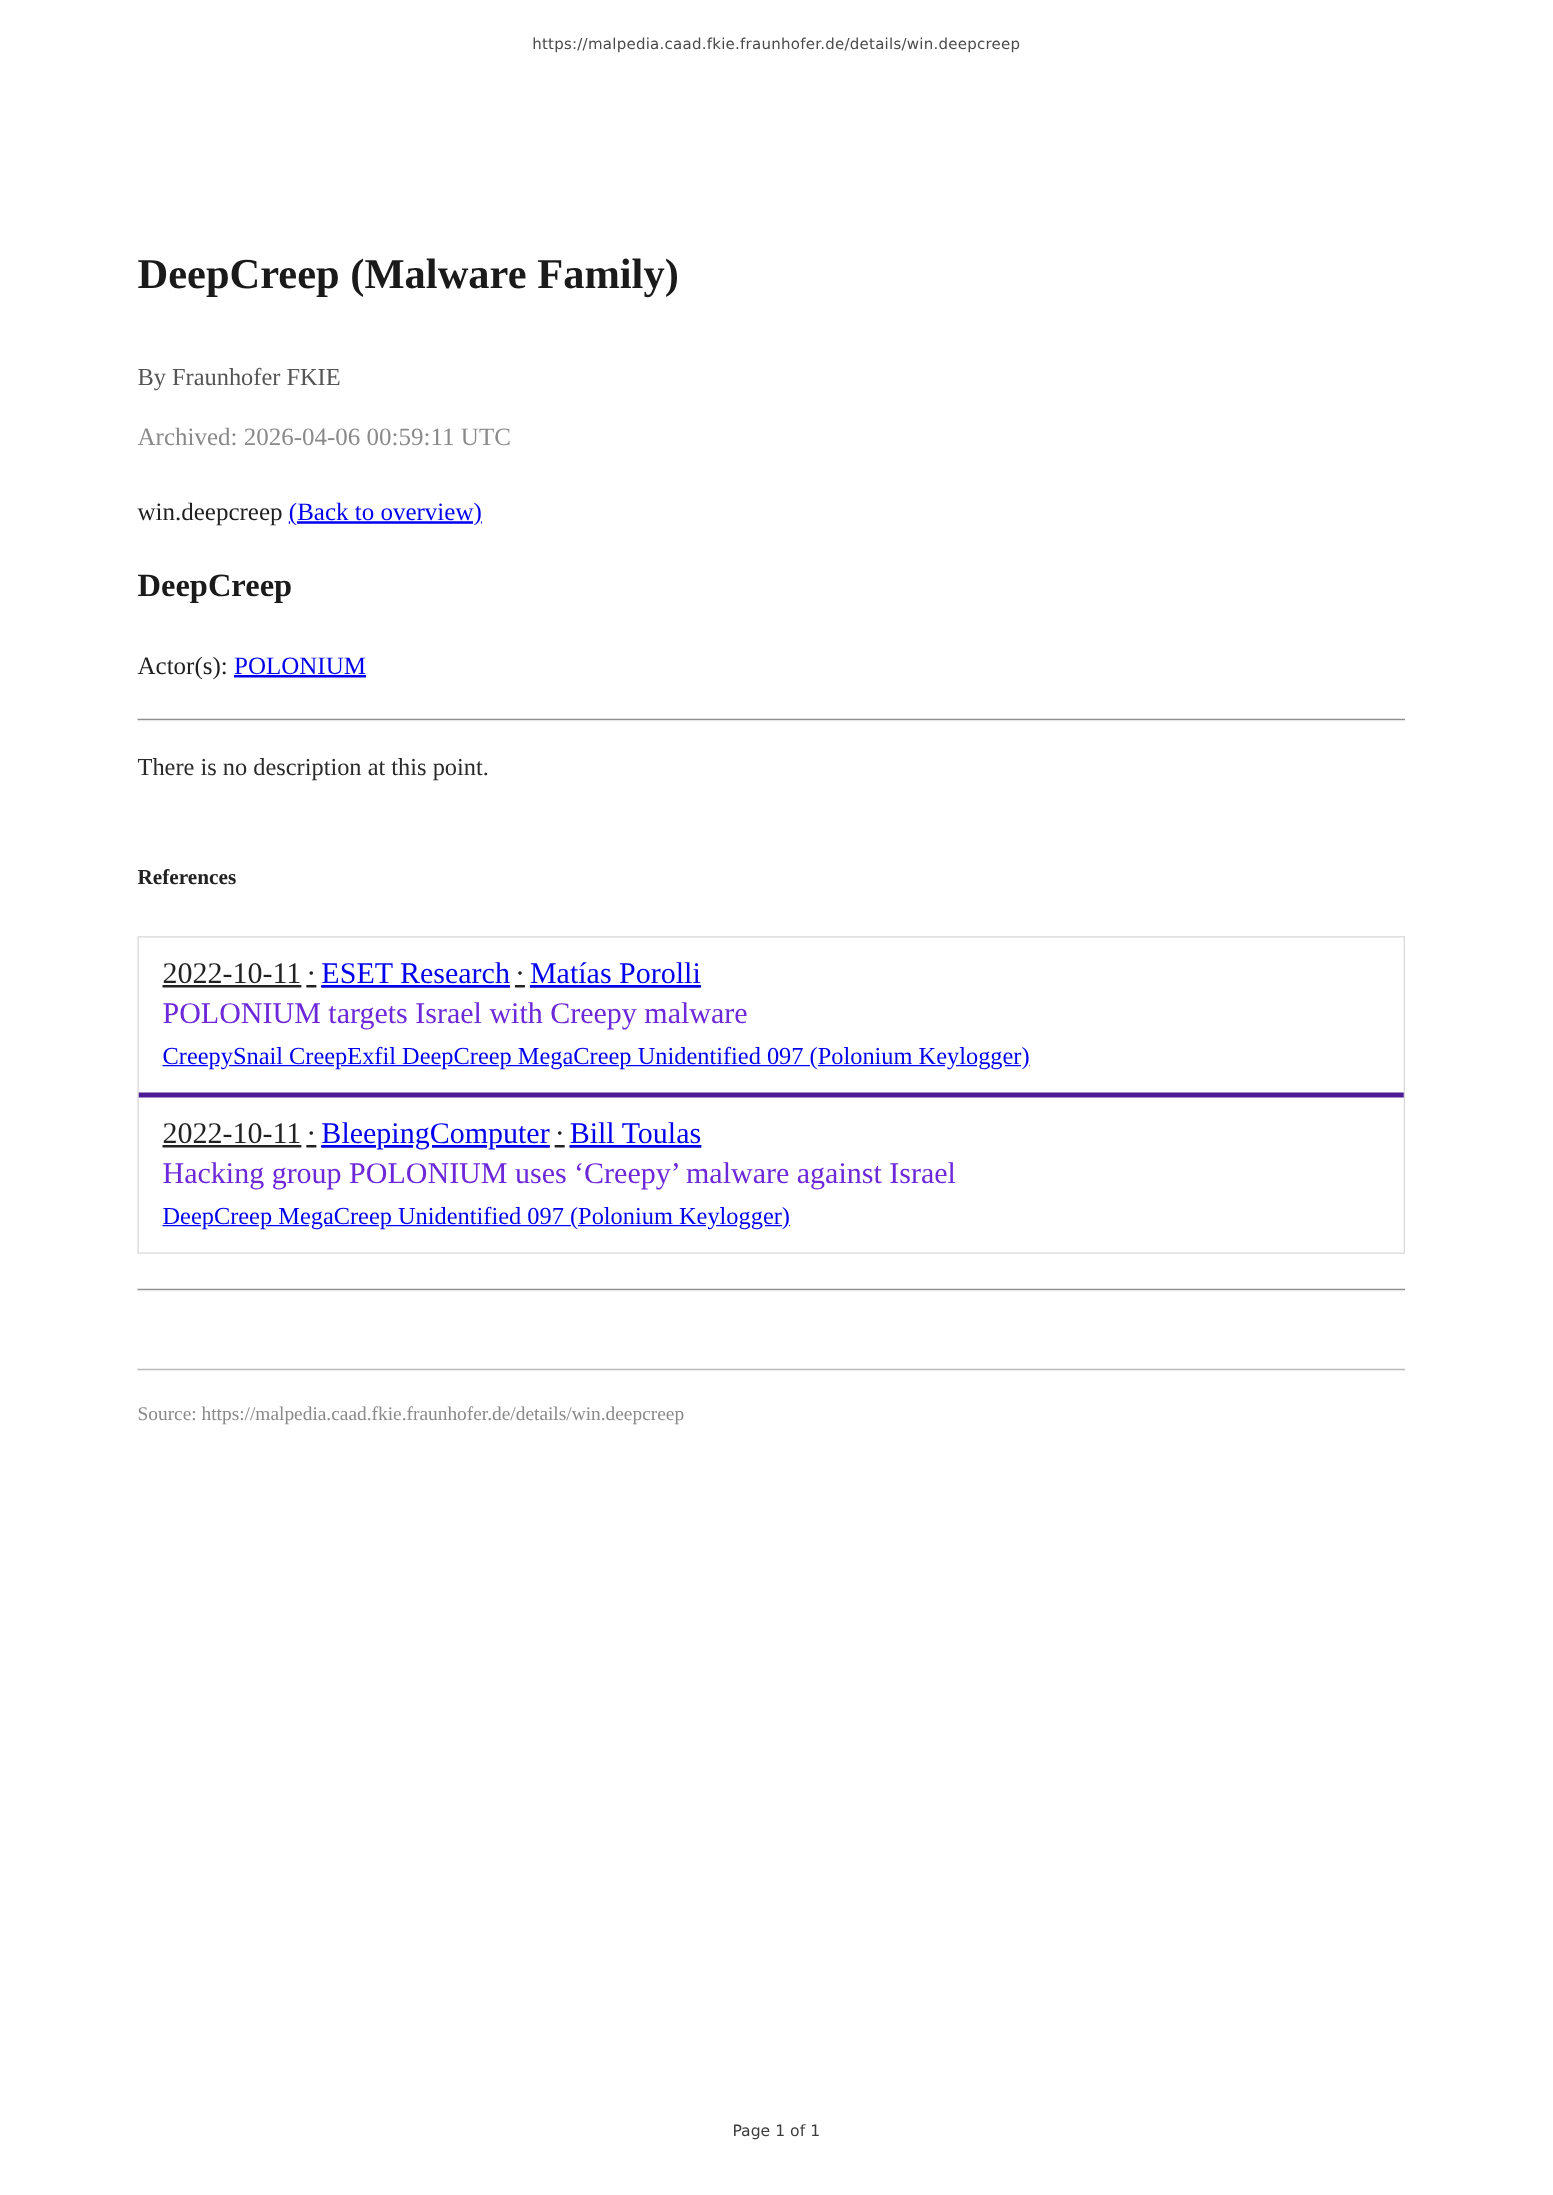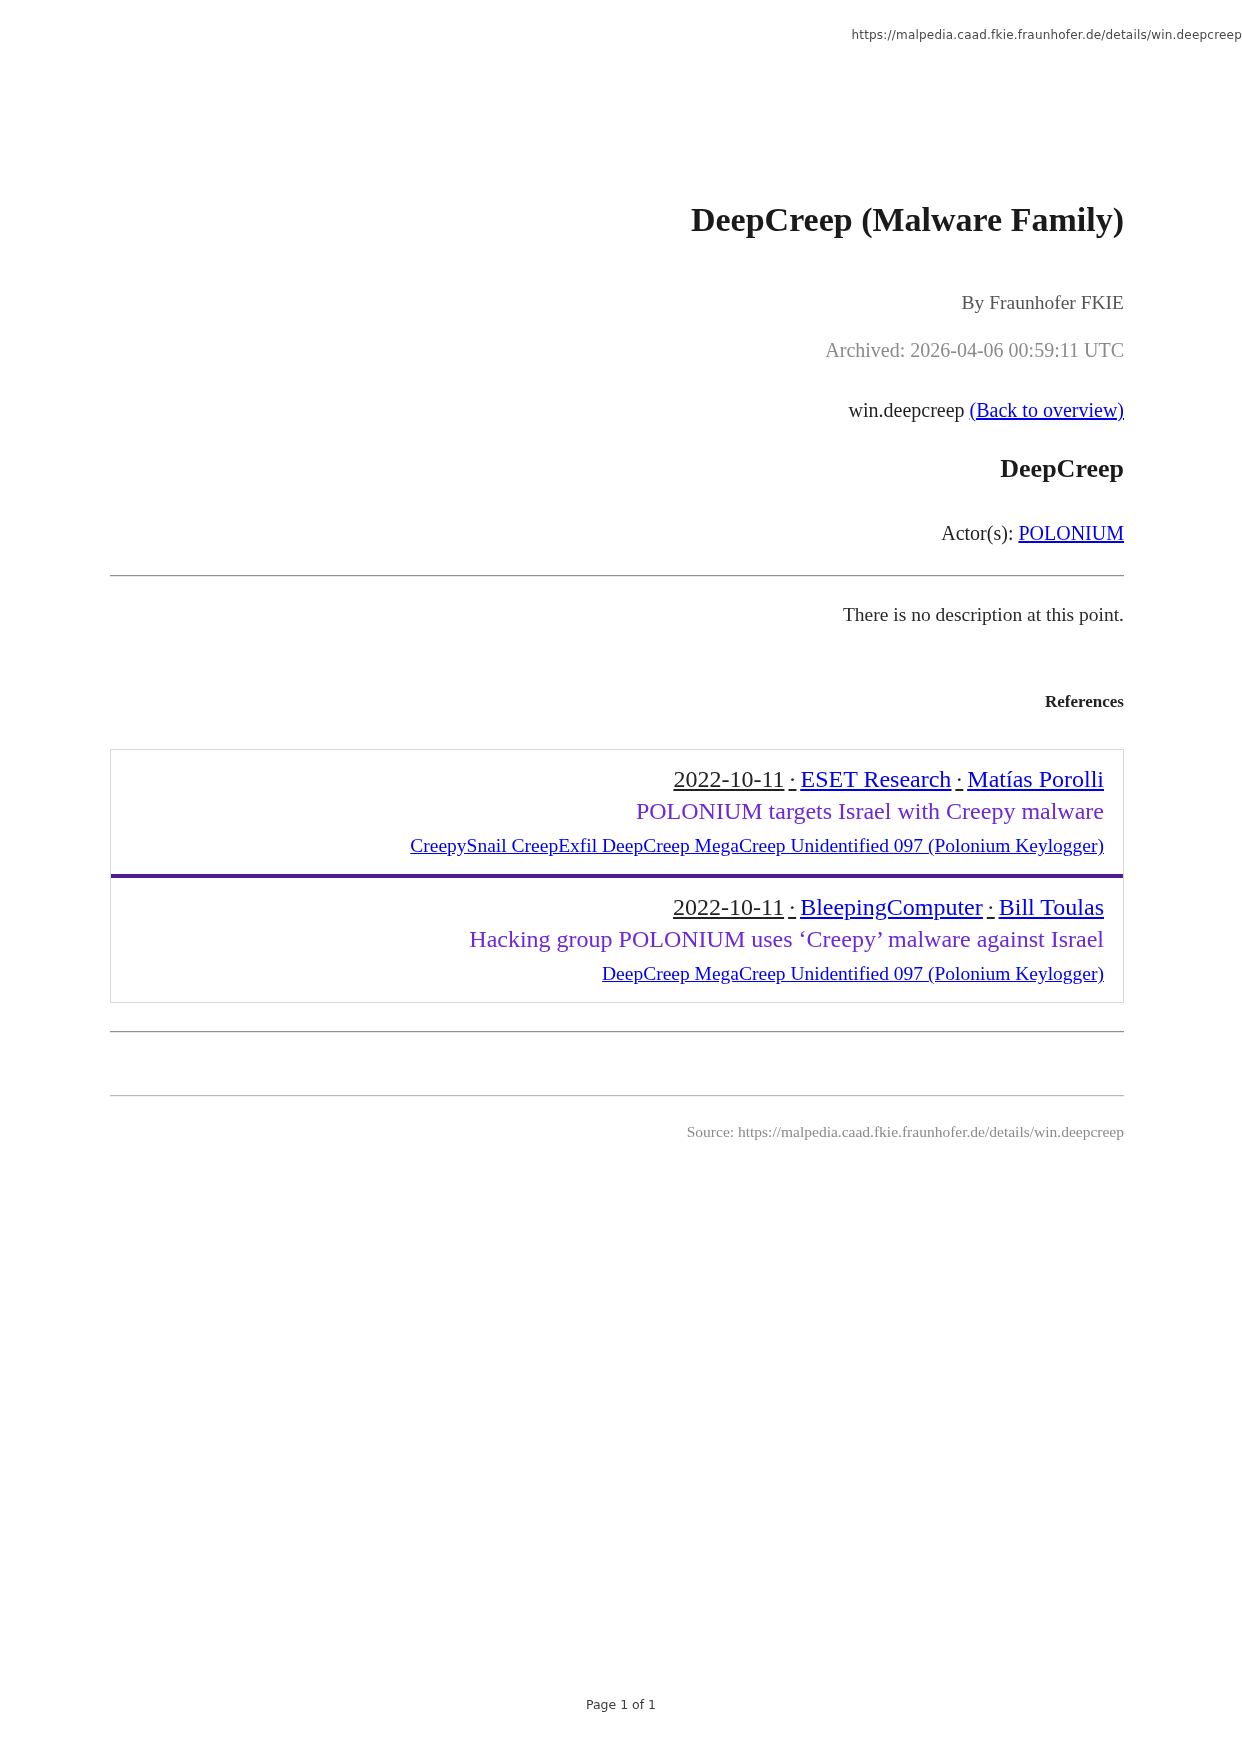--- a/index.html
+++ b/index.html
@@ -1,28 +1,28 @@
 <!DOCTYPE html>
 <html><head>
 <meta charset="utf-8">
 <style>
-  * { margin: 0; padding: 0; box-sizing: border-box; text-align: right; }
+  * { margin: 0; padding: 0; box-sizing: border-box; }
   html, body { background: #ffffff; }
   body {
     width: 1242px;
     height: 1756px;
     position: relative;
     font-family: "Liberation Serif", serif;
     color: #1f1f1f;
     overflow: hidden;
   }
   .print-header {
     position: absolute;
     top: 28px; left: 0; right: 0;
-    text-align: right;
+    text-align: center;
     font-family: "DejaVu Sans", sans-serif;
     font-size: 12px;
     color: #4a4a4a;
     letter-spacing: 0.2px;
   }
   .print-footer {
     position: absolute;
     top: 1697px; left: 0; right: 0;
     text-align: center;
     font-family: "DejaVu Sans", sans-serif;

